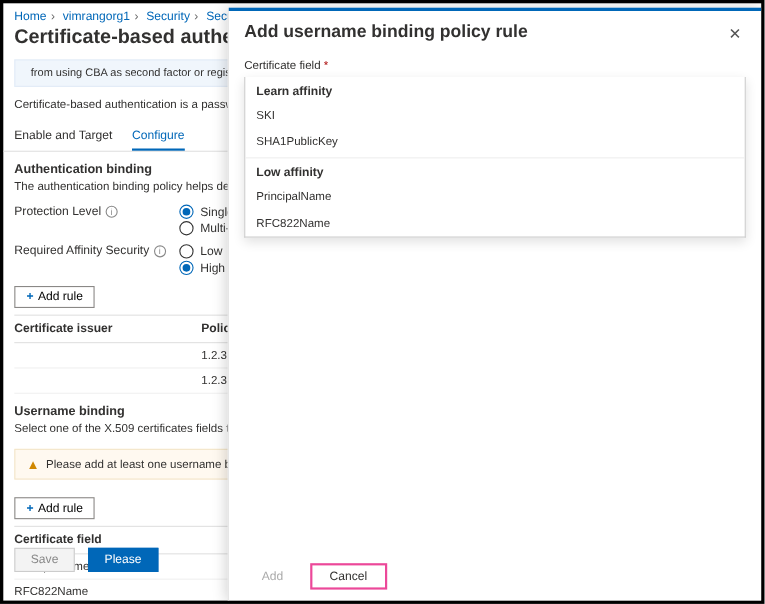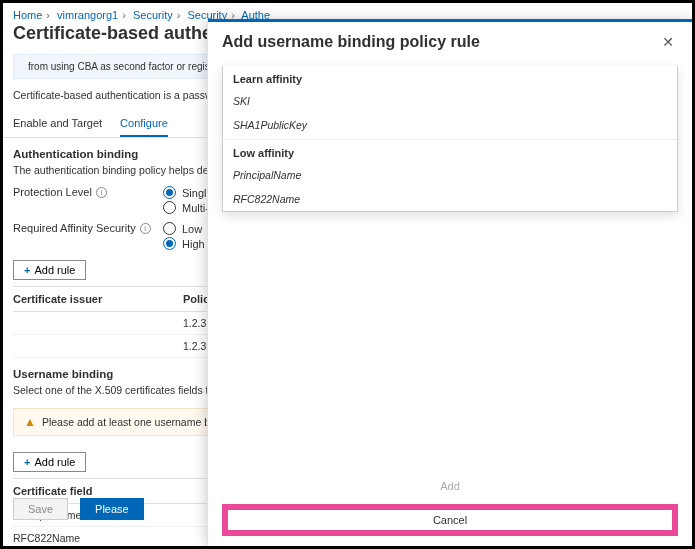--- a/index.html
+++ b/index.html
@@ -46,38 +46,38 @@
   .tbl-row > div:first-child { width: 170px; }
 
   .warn-banner { background: #fff9f0; border: 1px solid #f3e5c8; margin: 6px 10px 10px; padding: 6px 10px; font-size: 10.5px; display: flex; align-items: center; gap: 6px; }
   .warn-ic { color: #d08700; font-size: 12px; }
 
   .footer-bar { position: absolute; bottom: 26px; left: 10px; display: flex; gap: 12px; }
   .btn { font-size: 11px; padding: 4px 14px; border: 1px solid #ccc; background: #f3f3f3; color: #888; cursor: default; }
   .btn.primary { background: #0067b8; color: #fff; border-color: #0067b8; cursor: pointer; }
 
   
-  .modal { position: absolute; top: 16px; right: 0; bottom: 0; width: 485px; background: #fff; border-left: 1px solid #e0e0e0; box-shadow: -2px 0 12px rgba(0,0,0,0.18); display: flex; flex-direction: column; }
+  .modal { position: absolute; top: 4px; right: 0; bottom: 0; width: 485px; background: #fff; border-left: 1px solid #e0e0e0; box-shadow: -2px 0 12px rgba(0,0,0,0.18); display: flex; flex-direction: column; }
   .modal-top-accent { height: 3px; background: #0067b8; }
   .modal-head { display: flex; justify-content: space-between; align-items: center; padding: 10px 14px 4px; }
   .modal-title { font-size: 16px; font-weight: 600; }
   .close-x { font-size: 14px; color: #555; cursor: pointer; padding: 2px 4px; }
   .modal-body { padding: 10px 14px; flex: 1; }
   .field-label { font-size: 10.5px; color: #323130; margin-bottom: 4px; }
   .req { color: #a80000; }
   .select-box { border: 1px solid #8a8886; padding: 4px 8px; display: flex; justify-content: space-between; align-items: center; font-size: 11px; color: #666; cursor: pointer; }
   .chev { font-size: 9px; color: #666; }
   .dropdown { border: 1px solid #ccc; border-top: none; box-shadow: 0 4px 10px rgba(0,0,0,0.12); background: #fff; }
   .dd-group { font-size: 11px; font-weight: 600; padding: 7px 10px 4px; color: #323130; }
-  .dd-item { font-size: 10.5px; padding: 6px 10px; color: #323130; cursor: pointer; font-style: italic; }
+  .dd-item { font-size: 10.5px; padding: 6px 10px; color: #323130; cursor: pointer; }
   .dd-sep { border-top: 1px solid #eee; margin-top: 2px; }
 
-  .modal-foot { padding: 10px 14px; display: flex; gap: 8px; border-top: none; flex-direction: column; }
+  .modal-foot { padding: 10px 14px; display: flex; gap: 8px; border-top: none; }
   .mf-btn { font-size: 11px; padding: 4px 16px; border: none; background: transparent; color: #aaa; cursor: default; }
-  .mf-btn.cancel { border: 6px solid #ec4899; color: #323130; background: #fff; cursor: pointer; }
+  .mf-btn.cancel { border: 2px solid #ec4899; color: #323130; background: #fff; cursor: pointer; }
 </style>
 </head>
 <body>
 <div class="frame">
 
 
 
 
 <div class="breadcrumb">
   <a>Home</a><span class="sep">›</span>
@@ -200,20 +200,23 @@
 </div>
 
 
 <div class="modal">
   <div class="modal-top-accent"></div>
   <div class="modal-head">
     <div class="modal-title">Add username binding policy rule</div>
     <div class="close-x">✕</div>
   </div>
   <div class="modal-body">
+    <div class="field-label">
+      <span>Certificate field</span> <span class="req">*</span>
+    </div>
     <div class="dropdown">
       <div class="dd-group">Learn affinity</div>
       <div class="dd-item">SKI</div>
       <div class="dd-item">SHA1PublicKey</div>
       <div class="dd-sep"></div>
       <div class="dd-group">Low affinity</div>
       <div class="dd-item">PrincipalName</div>
       <div class="dd-item">RFC822Name</div>
     </div>
   </div>

